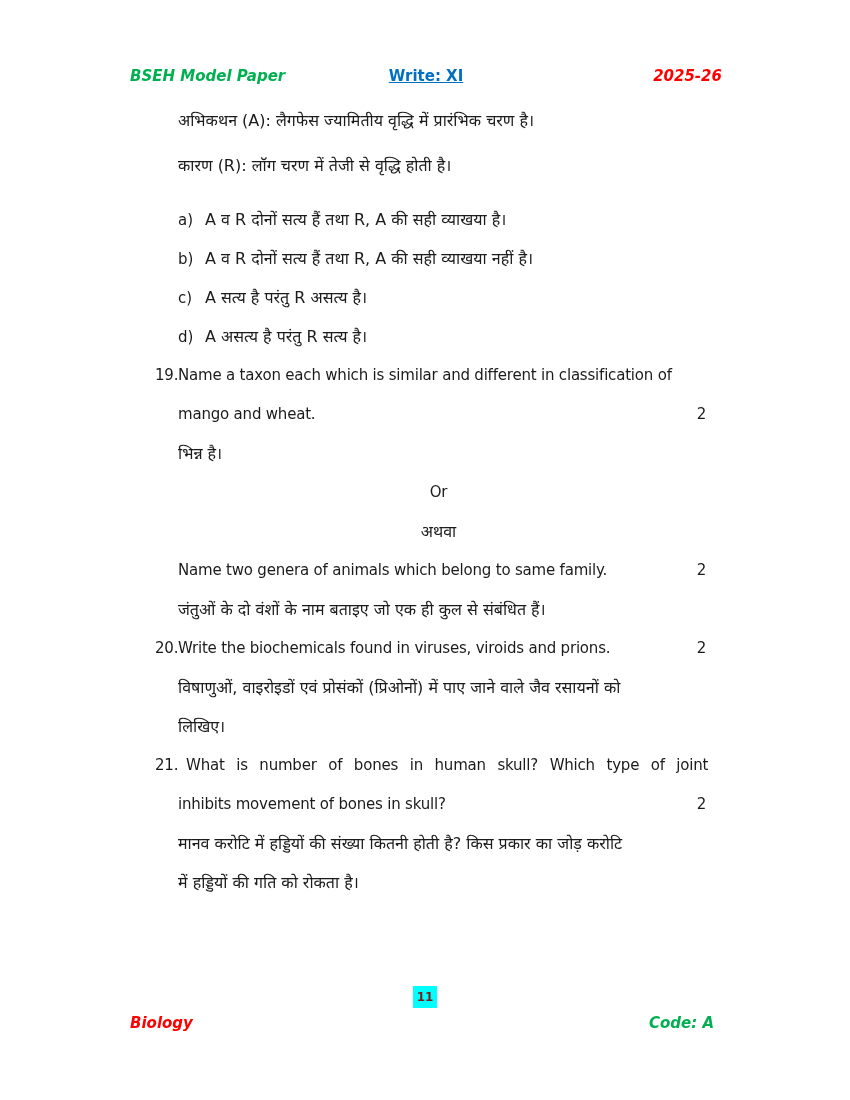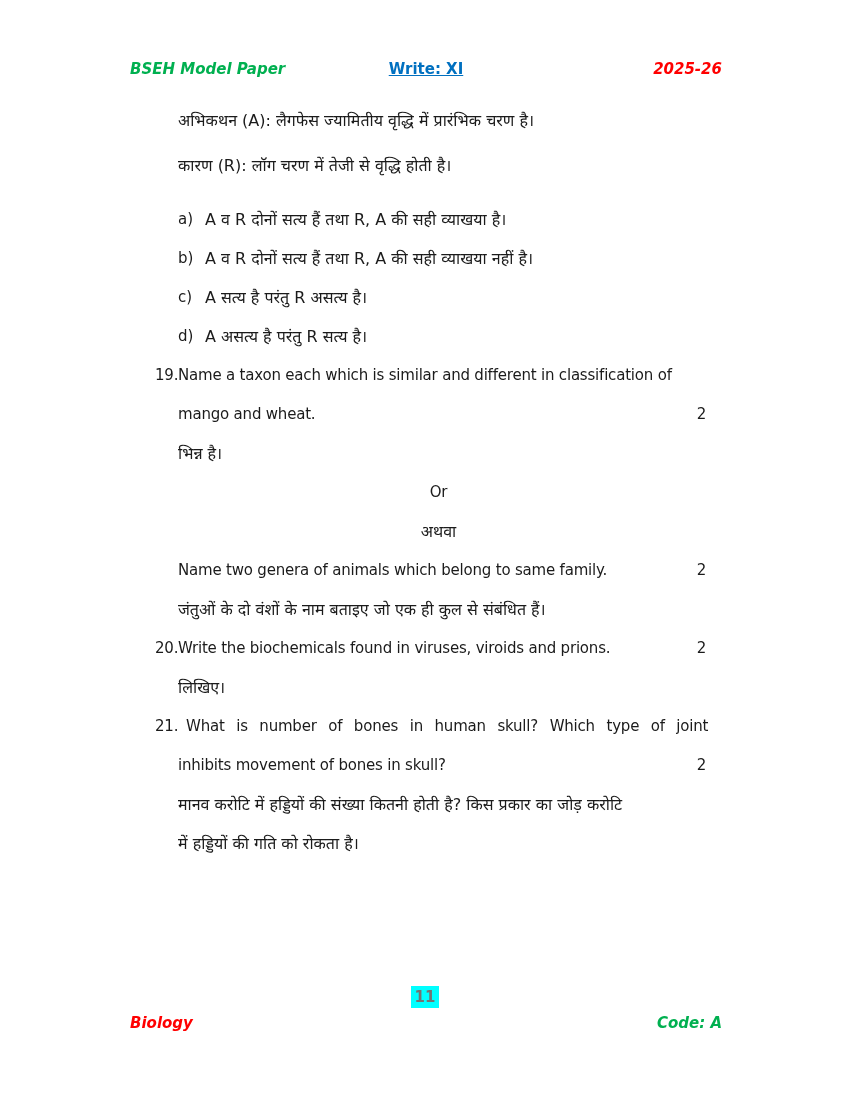--- a/index.html
+++ b/index.html
@@ -9,63 +9,63 @@
     width:850px; height:1100px;
     margin:0 auto;
     background:#ffffff;
     font-family:"DejaVu Sans", sans-serif;
     color:#1b1b1b;
     overflow:hidden;
   }
 
   
   .header {
-    position:absolute; top:49px; left:130px; right:128px;
+    position:absolute; top:56px; left:130px; right:128px;
     display:flex; align-items:baseline;
     font-size:15px; font-weight:bold;
   }
   .header .h-left  { flex:1; text-align:left;  color:#00B050; font-style:italic; }
   .header .h-center{ flex:1; text-align:center;color:#0070C0; }
   .header .h-center span { text-decoration:underline; }
   .header .h-right { flex:1; text-align:right; color:#FF0000; font-style:italic;margin-top:11px; }
 
   
   .content {
     position:absolute; top:101px; left:155px; width:567px;
   }
   .line {
     display:flex; align-items:baseline;
     height:39px; line-height:39px;
     white-space:pre;
   }
   .line span { white-space:pre; }
   .ind  { padding-left:23px; }
-  .hi   { font-size:16px;align-items:flex-end; }
+  .hi   { font-size:16px; }
   .en   { font-size:15px; letter-spacing:-0.2px; }
   .qnum { flex:none; width:23px; font-size:15px; letter-spacing:-0.2px; }
   .optL { flex:none; width:27px; font-size:15px; }
   .center { justify-content:center; }
   .mark { margin-left:auto; padding-right:16px; font-size:15px; }
   .stretch { word-spacing:7px;margin-left:8px; }
   .gap-sm { margin-top:6px; }
   .gap-md { margin-top:15px; }
 
   
   .footer-page {
     position:absolute; top:986px; left:0; width:100%;
     text-align:center;
   }
   .footer-page span {
     display:inline-block;
-    background:#00FFFF; color:#737373;
-    font-size:15px; font-weight:bold;
+    background:#00FFFF; color:#7f1d1d;
+    font-size:12px; font-weight:bold;
     line-height:22px; padding:0 4px;
   }
   .footer-row {
-    position:absolute; top:1014px; left:130px; right:128px;
+    position:absolute; top:1014px; left:130px; right:136px;
     display:flex; justify-content:space-between; align-items:baseline;
     font-size:15px; font-weight:bold; font-style:italic;
   }
   .footer-row .f-left  { color:#FF0000; }
   .footer-row .f-right { color:#00B050; }
 </style>
 </head>
 <body>
 
 <div class="page">
@@ -128,20 +128,23 @@
     <div class="line hi ind">
       <span>जंतुओं के दो वंशों के नाम बताइए जो एक ही कुल से संबंधित हैं।</span>
     </div>
 
     <div class="line en">
       <span class="qnum">20.</span>
       <span>Write the biochemicals found in viruses, viroids and prions.</span>
       <span class="mark">2</span>
     </div>
     <div class="line hi ind">
+      <span>विषाणुओं, वाइरोइडों एवं प्रोसंकों (प्रिओनों) में पाए जाने वाले जैव रसायनों को</span>
+    </div>
+    <div class="line hi ind">
       <span>लिखिए।</span>
     </div>
 
     <div class="line en">
       <span class="qnum">21.</span>
       <span class="stretch">What is number of bones in human skull? Which type of joint</span>
     </div>
     <div class="line en ind">
       <span>inhibits movement of bones in skull?</span>
       <span class="mark">2</span>

